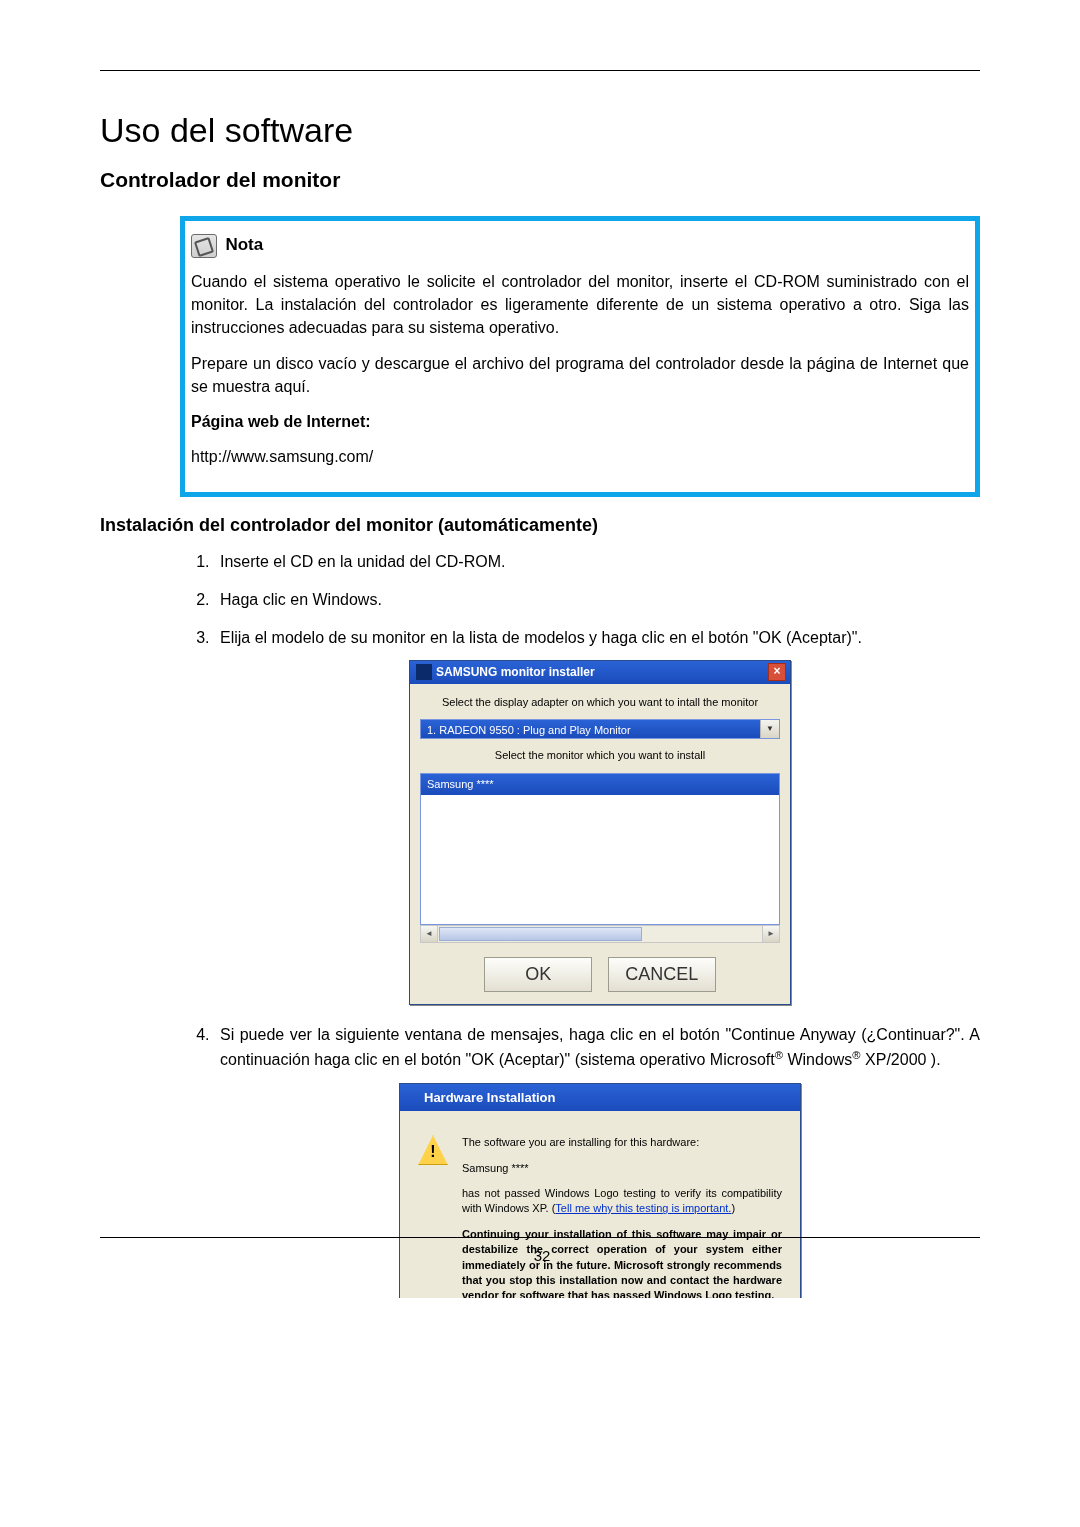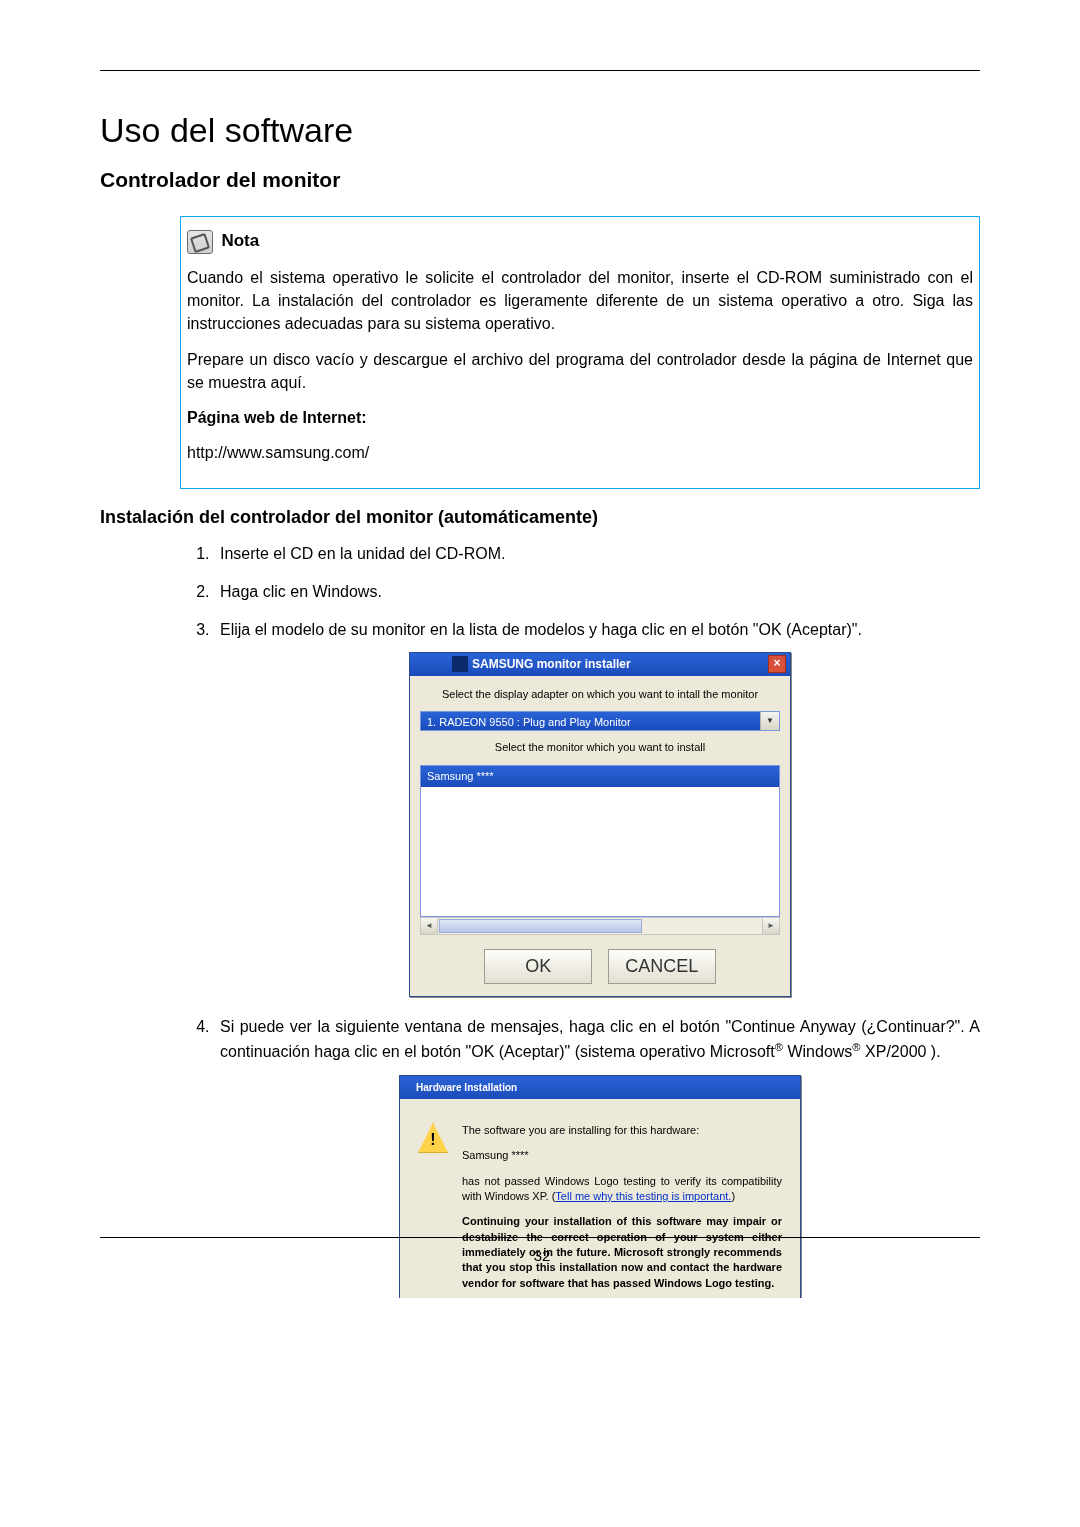--- a/index.html
+++ b/index.html
@@ -45,21 +45,21 @@
     font-weight: bold;
     margin: 10px 0 24px 0;
   }
   h2.subsection {
     font-size: 18px;
     font-weight: bold;
     margin: 18px 0 14px 0;
   }
   .note-box {
     margin-left: 80px;
-    border: 1px solid #0ea5e9;
+    border: 5px solid #0ea5e9;
     padding: 12px 6px 12px 6px;
     font-size: 16px;
     line-height: 1.45;
   }
   .note-head {
     font-weight: bold;
     font-size: 17px;
     vertical-align: middle;
   }
   .note-icon {
@@ -110,21 +110,21 @@
   .dlg1-title {
     display: flex;
     align-items: center;
     justify-content: space-between;
     background: linear-gradient(#2a63d6,#1b4bbb);
     color: #fff;
     font-weight: bold;
     font-size: 12px;
     padding: 2px 4px 3px 6px;
   }
-  .dlg1-title-left { display:flex; align-items:center; gap:4px;margin-left:36px; }
+  .dlg1-title-left { display:flex; align-items:center; gap:4px; }
   .dlg1-title-badge {
     width:14px;height:14px;background:#0a2a6a;border:1px solid #0a2a6a;
     display:inline-block;
   }
   .dlg1-close {
     width: 16px; height: 16px;
     background:#d84f3a;
     color:#fff;
     font-size:12px; line-height:14px; text-align:center;
     border:1px solid #a62d18;
@@ -205,22 +205,22 @@
   .dlg2{
     width:400px;
     margin:10px auto 0 auto;
     border:1px solid #2a4b8d;
     background:#ece9d8;
     font-size:12px;
     box-shadow: 1px 1px 0 #888;
   }
   .dlg2-title{
     background: linear-gradient(#2a63d6,#1b4bbb);
-    color:#fff;font-weight:bold;font-size:10px;
-    padding:4px 16px;
+    color:#fff;font-weight:bold;font-size:13px;
+    padding:4px 24px;
   }
   .dlg2-body{
     padding:24px 18px 12px 18px;
   }
   .dlg2-row{display:flex;gap:14px;}
   .warn-icon{
     width:28px;height:28px;flex:none;
     background:#ffd24a;
     border:1px solid #caa010;
     position:relative;

